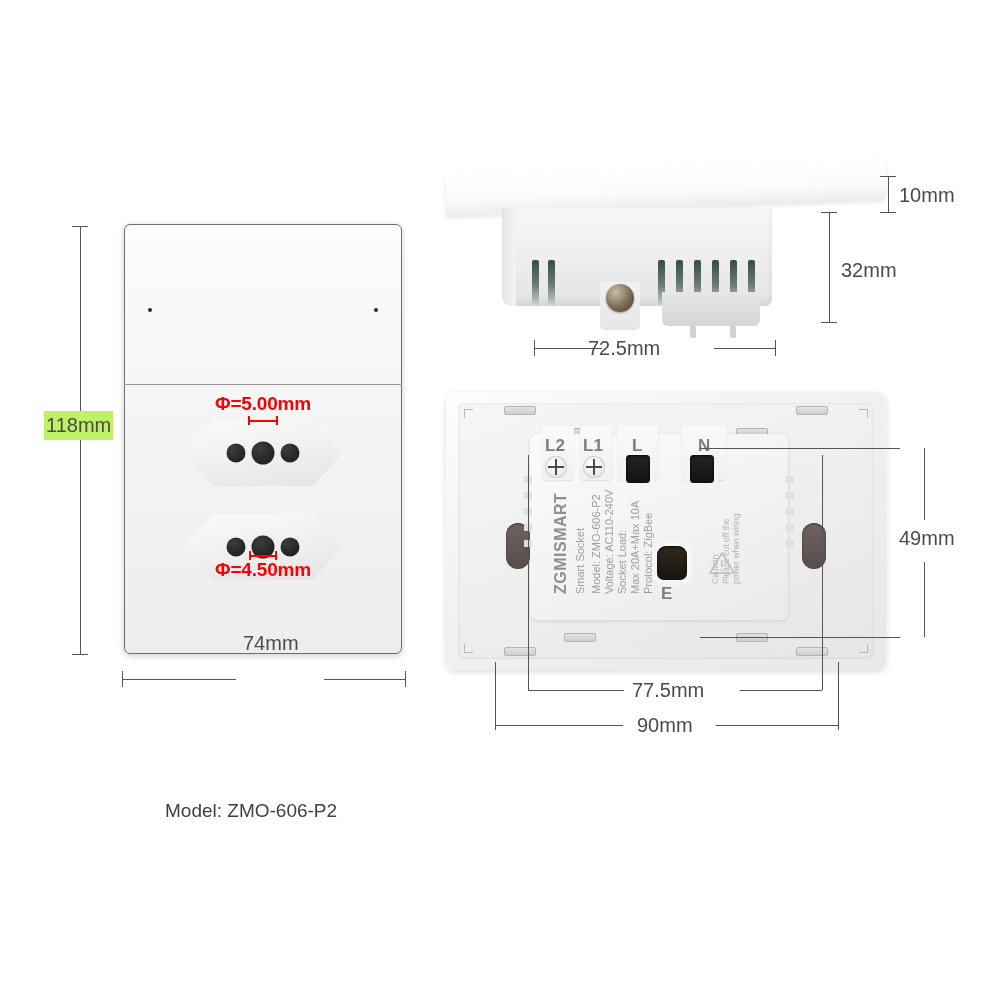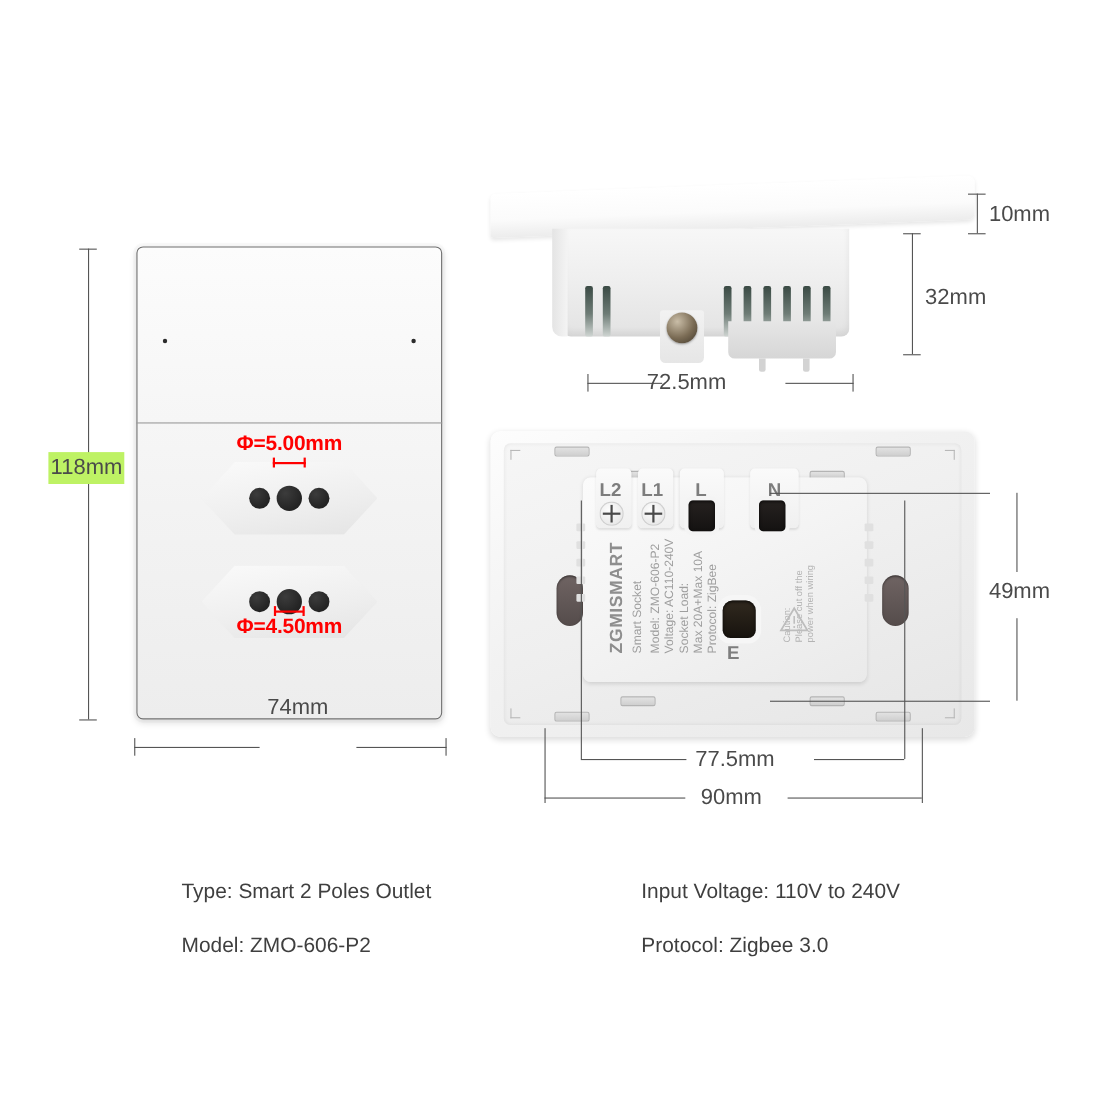--- a/index.html
+++ b/index.html
@@ -350,21 +350,16 @@
   <div class="dline-h" style="left:740px; top:690px; width:82px;"></div>
   <div class="dim-label" style="left:632px; top:679px;">77.5mm</div>
 
   <div class="lead" style="left:495px; top:662px; width:1px; height:68px;"></div>
   <div class="lead" style="left:838px; top:662px; width:1px; height:68px;"></div>
   <div class="dline-h" style="left:495px; top:725px; width:128px;"></div>
   <div class="dline-h" style="left:716px; top:725px; width:122px;"></div>
   <div class="dim-label" style="left:637px; top:714px;">90mm</div>
 
   <div class="specs-left">
-    <div class="spec-row">Type: Smart 2 Poles Outlet</div>
     <div class="spec-row">Model: ZMO-606-P2</div>
   </div>
-  <div class="specs-right">
-    <div class="spec-row">Input Voltage: 110V to 240V</div>
-    <div class="spec-row">Protocol: Zigbee 3.0</div>
-  </div>
 
 </div>
 
 </body></html>

